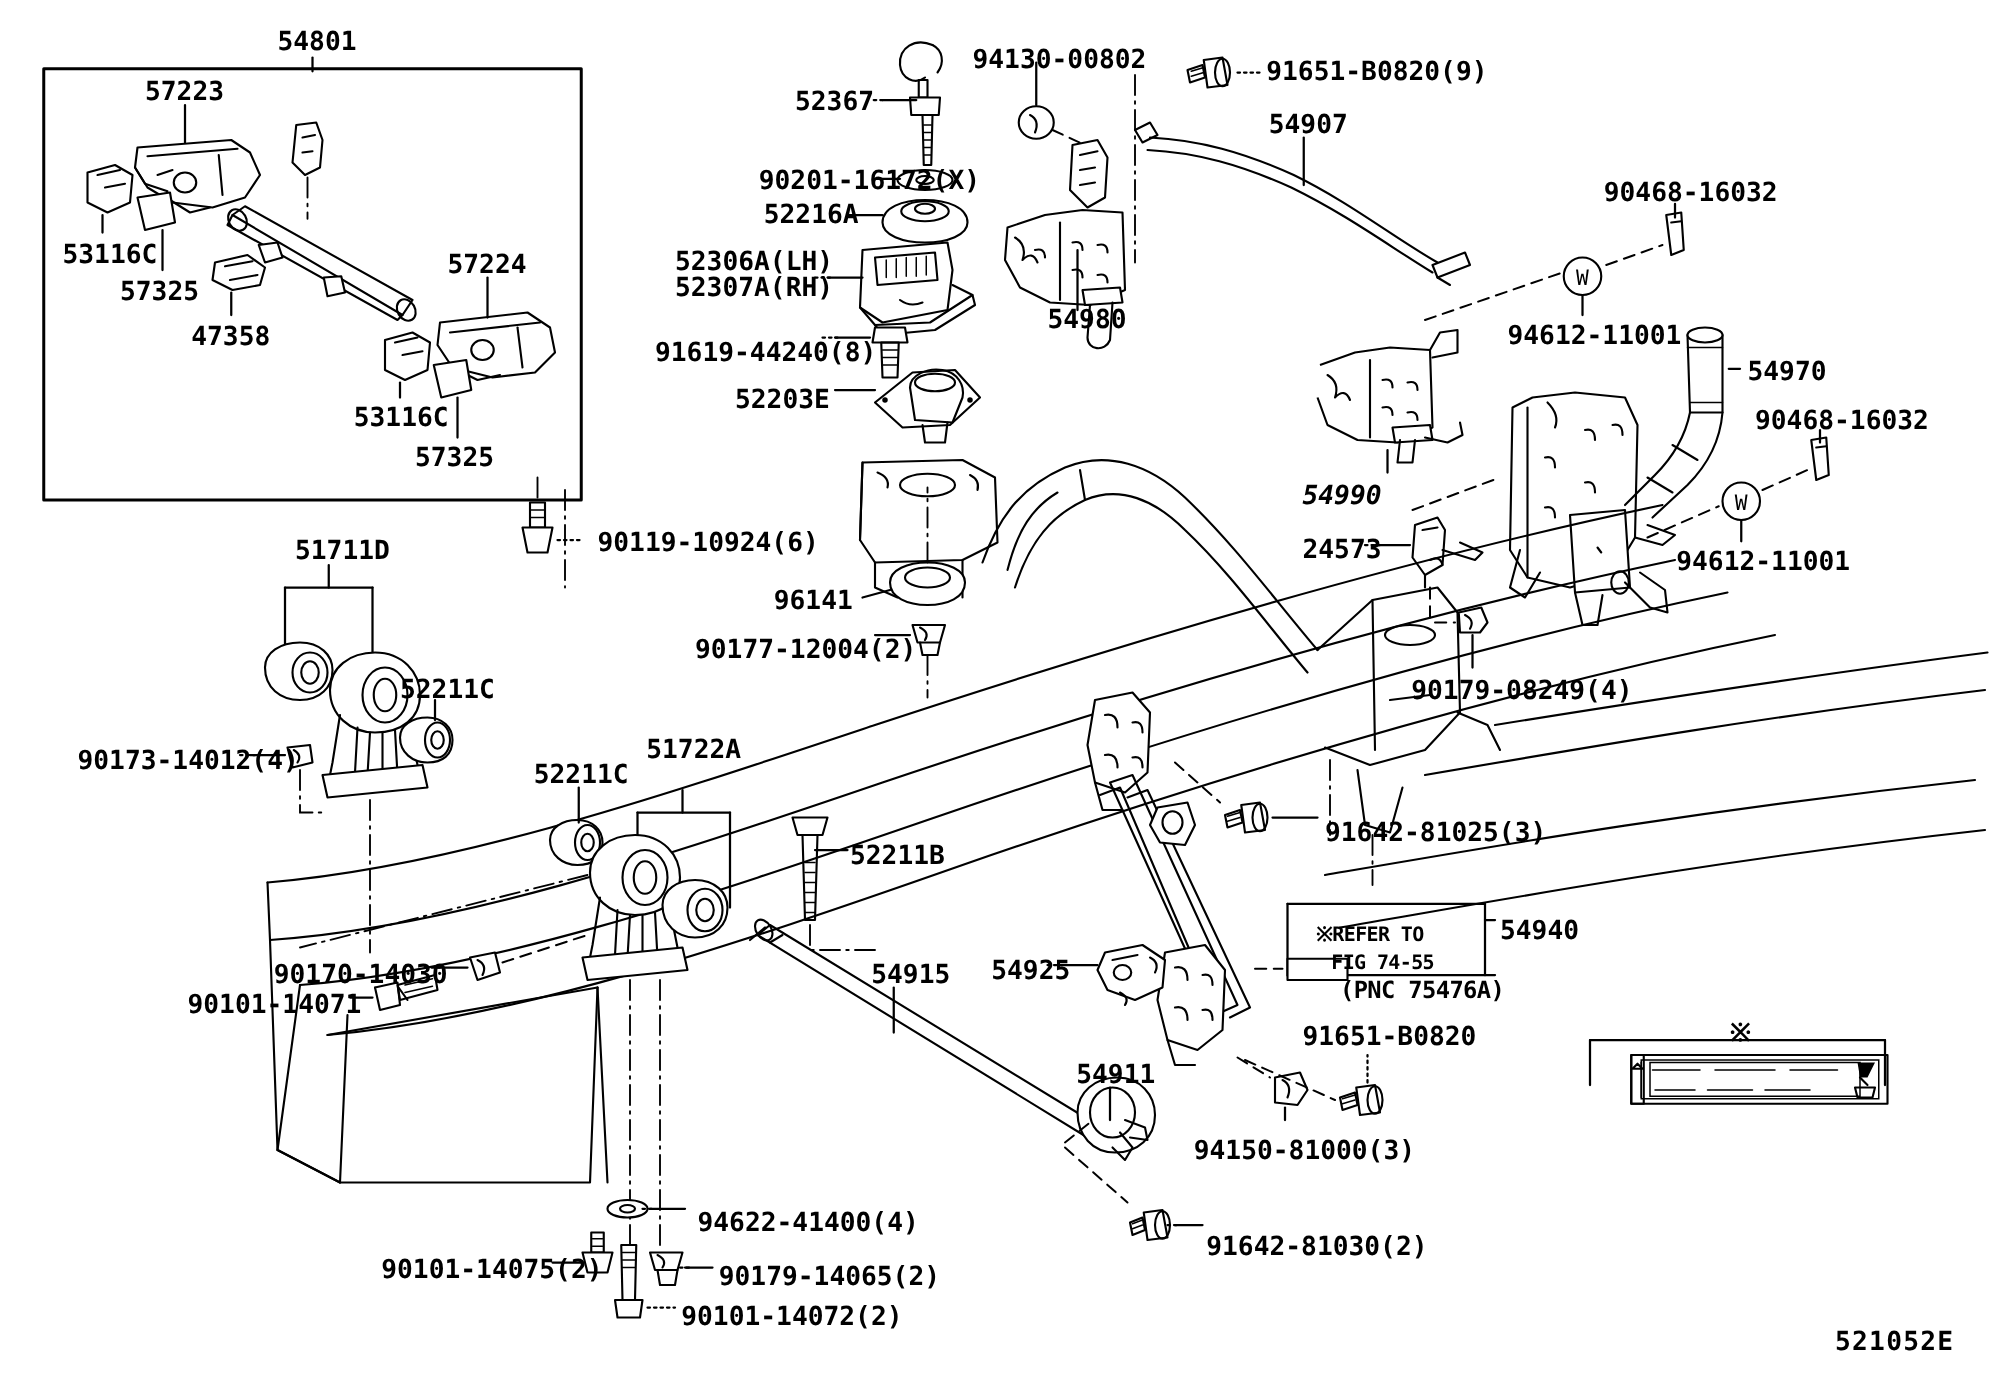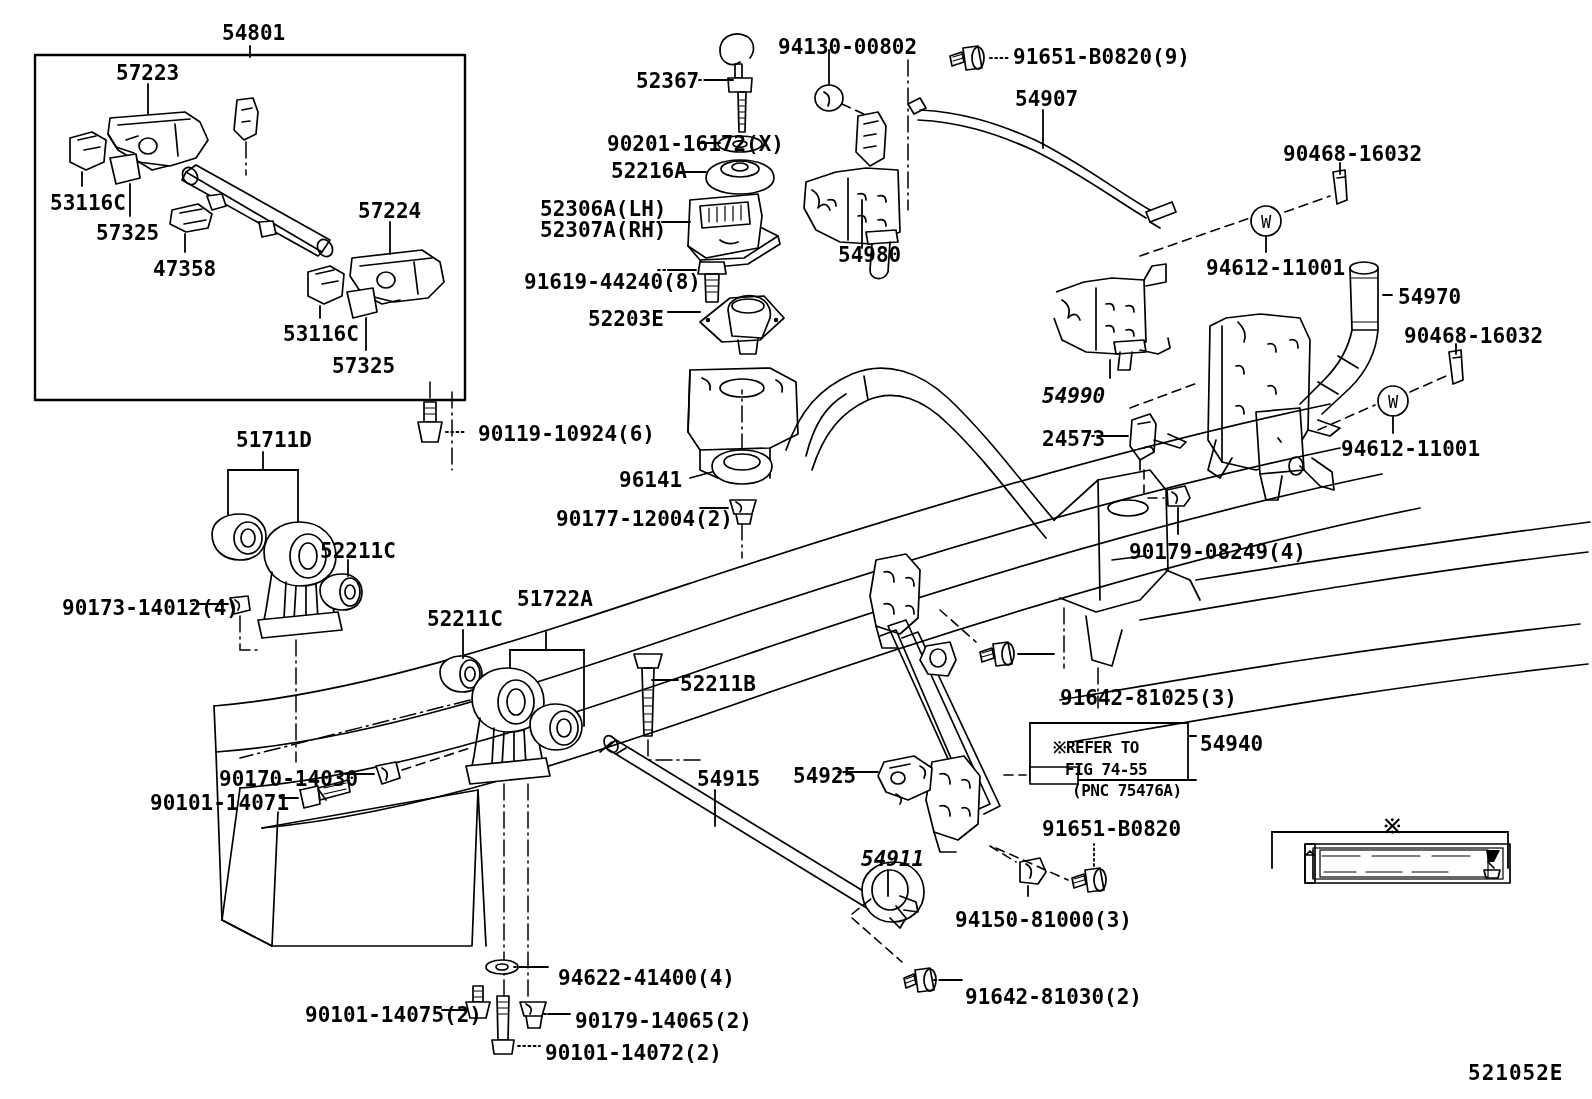--- a/index.html
+++ b/index.html
@@ -16,21 +16,21 @@
     font-family:"DejaVu Sans Mono","Liberation Mono",monospace;
     font-size:21px;
     font-weight:700;
     color:#000;
     letter-spacing:-0.5px;
     white-space:pre;
     line-height:1.08;
   }
   .lbl.code{font-size:21px;letter-spacing:0px;}
   .lbl.refer{font-size:16px;line-height:1.12;}
-  .lbl.pnc{font-size:16px;}
+  .lbl.pnc{font-size:19px;}
   .lbl.sheetcode{font-size:21px;letter-spacing:1px;font-weight:700;}
 </style>
 </head>
 <body>
 
 <div id="sheet">
 
   <svg id="art" viewBox="0 0 1592 1099" xmlns="http://www.w3.org/2000/svg">
     <defs>
       <style>
@@ -645,29 +645,29 @@
   <div class="lbl code" style="left:1341px;top:438px;">94612-11001</div>
   <div class="lbl code" style="left:478px;top:423px;">90119-10924(6)</div>
   <div class="lbl code" style="left:236px;top:429px;">51711D</div>
   <div class="lbl code" style="left:619px;top:469px;">96141</div>
   <div class="lbl code" style="left:556px;top:508px;">90177-12004(2)</div>
   <div class="lbl code" style="left:1129px;top:541px;">90179-08249(4)</div>
   <div class="lbl code" style="left:320px;top:540px;">52211C</div>
   <div class="lbl code" style="left:62px;top:597px;">90173-14012(4)</div>
   <div class="lbl code" style="left:427px;top:608px;">52211C</div>
   <div class="lbl code" style="left:517px;top:588px;">51722A</div>
-  <div class="lbl code" style="left:1060px;top:655px;margin-top:32px;">91642-81025(3)</div>
+  <div class="lbl code" style="left:1060px;top:655px;">91642-81025(3)</div>
   <div class="lbl code" style="left:680px;top:673px;">52211B</div>
   <div class="lbl code" style="left:1200px;top:733px;">54940</div>
   <div class="lbl code" style="left:793px;top:765px;">54925</div>
   <div class="lbl code" style="left:697px;top:768px;">54915</div>
   <div class="lbl code" style="left:219px;top:768px;">90170-14030</div>
   <div class="lbl code" style="left:150px;top:792px;">90101-14071</div>
   <div class="lbl code" style="left:1042px;top:818px;">91651-B0820</div>
-  <div class="lbl code" style="left:861px;top:848px;font-style:italic;">54911</div>
+  <div class="lbl code" style="left:861px;top:848px;">54911</div>
   <div class="lbl code" style="left:955px;top:909px;">94150-81000(3)</div>
   <div class="lbl code" style="left:558px;top:967px;">94622-41400(4)</div>
   <div class="lbl code" style="left:305px;top:1004px;">90101-14075(2)</div>
   <div class="lbl code" style="left:575px;top:1010px;">90179-14065(2)</div>
   <div class="lbl code" style="left:965px;top:986px;">91642-81030(2)</div>
   <div class="lbl code" style="left:545px;top:1042px;">90101-14072(2)</div>
 
   <div class="lbl refer" style="left:1053px;top:739px;">※REFER TO</div>
   <div class="lbl refer" style="left:1065px;top:761px;">FIG 74-55</div>
   <div class="lbl pnc" style="left:1072px;top:782px;">(PNC 75476A)</div>

